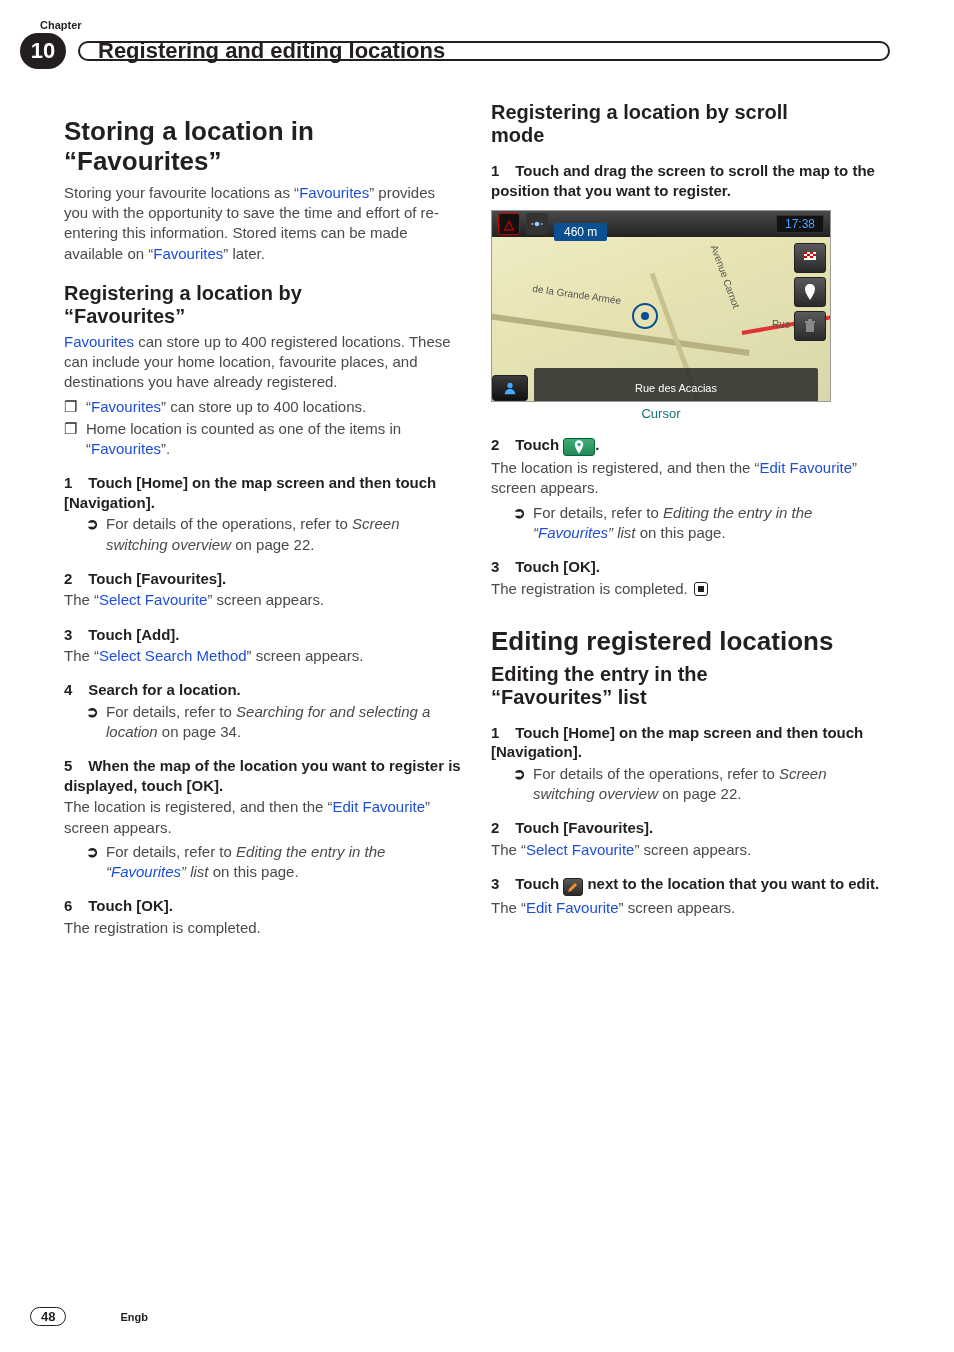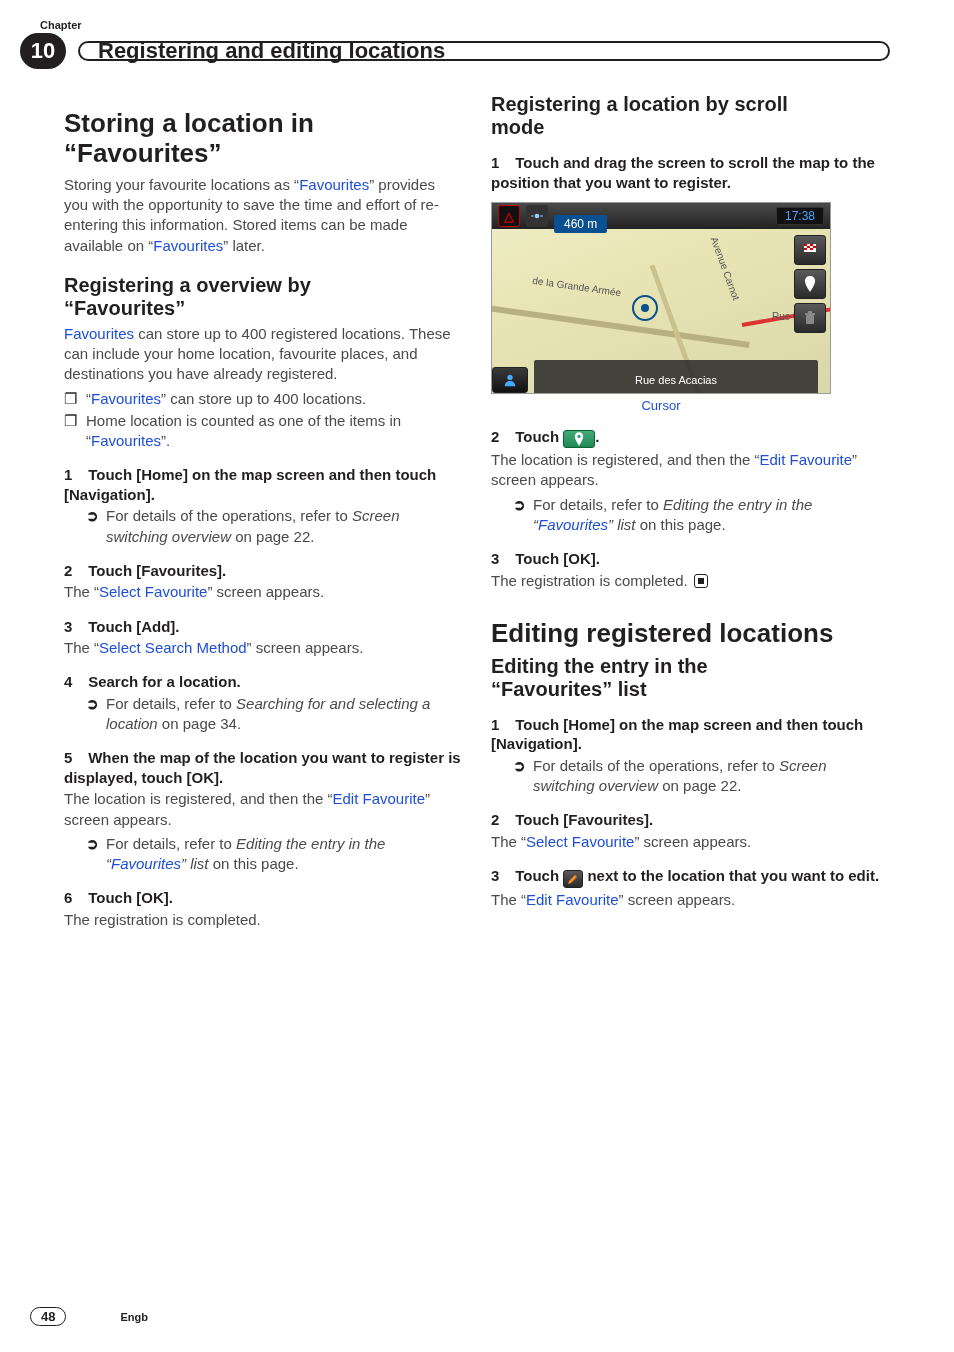--- a/index.html
+++ b/index.html
@@ -18,21 +18,21 @@
   .chapter-label {
     font-size: 11px;
     font-weight: bold;
     margin-left: -24px;
     margin-bottom: 2px;
   }
   .chapter-bar {
     display: flex;
     align-items: center;
     margin-left: -44px;
-    margin-bottom: 24px;
+    margin-bottom: 32px;
   }
   .chapter-num {
     background: #231f20;
     color: #fff;
     font-weight: bold;
     font-size: 22px;
     width: 46px;
     height: 36px;
     border-radius: 18px;
     display: flex;
@@ -181,21 +181,21 @@
     border: 1px solid #222; border-radius: 3px;
     display:flex;align-items:center;justify-content:center;
     margin-right: 6px;
   }
   .map-bottom .street {
     flex:1; height: 40px; background: rgba(40,40,40,0.85);
     color:#fff; font-size:11px; display:flex;align-items:center;justify-content:center;
     border-radius: 2px; margin-right: 12px;
   }
   .cursor-cap {
-    font-size: 13px; color: #1d4ed8; text-align: center; width: 340px; margin-bottom: 10px;
+    font-size: 13px; color: #0f766e; text-align: center; width: 340px; margin-bottom: 10px;
   }
   .inline-pin {
     display: inline-flex; width: 32px; height: 18px; vertical-align: -4px;
     background: linear-gradient(#4a7,#285); border-radius: 3px; border:1px solid #063;
     align-items: center; justify-content: center;
   }
   .inline-pin svg { width: 10px; height: 14px; }
   .inline-edit {
     display: inline-flex; width: 20px; height: 18px; vertical-align: -4px;
     background: linear-gradient(#5a5a5a,#2a2a2a); border-radius: 3px; border:1px solid #222;
@@ -239,21 +239,21 @@
 
       <div class="h1">
         <span>Storing a location in</span><br>
         <span>“Favourites”</span>
       </div>
       <p>
         <span>Storing your favourite locations as “</span><span class="b">Favourites</span><span>” provides you with the opportunity to save the time and effort of re-entering this information. Stored items can be made available on “</span><span class="b">Favourites</span><span>” later.</span>
       </p>
 
       <div class="h2">
-        <span>Registering a overview by</span><br>
+        <span>Registering a location by</span><br>
         <span>“Favourites”</span>
       </div>
       <p>
         <span class="b">Favourites</span><span> can store up to 400 registered locations. These can include your home location, favourite places, and destinations you have already registered.</span>
       </p>
       <div class="bullet-row">
         <div class="bicon">❐</div>
         <div class="btxt"><span>“</span><span class="b">Favourites</span><span>” can store up to 400 locations.</span></div>
       </div>
       <div class="bullet-row">

